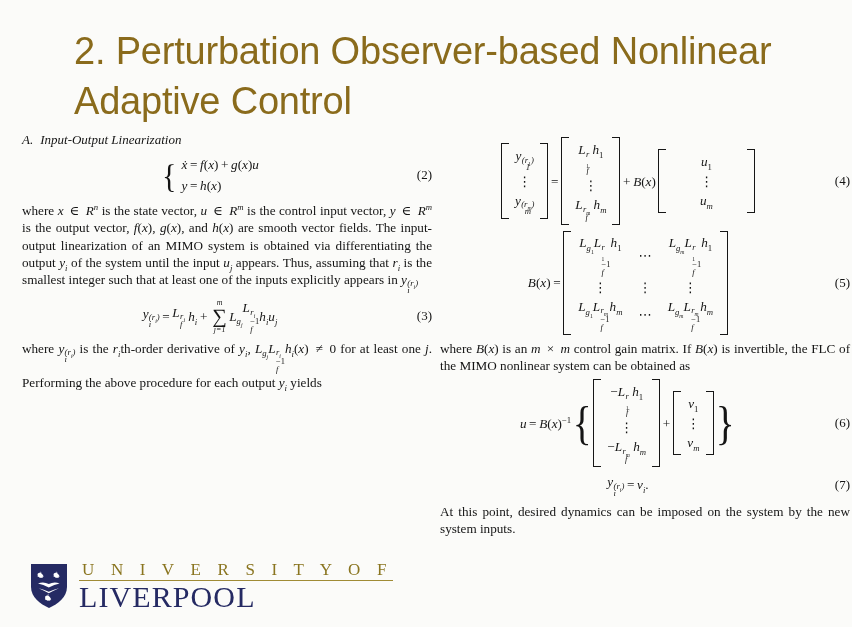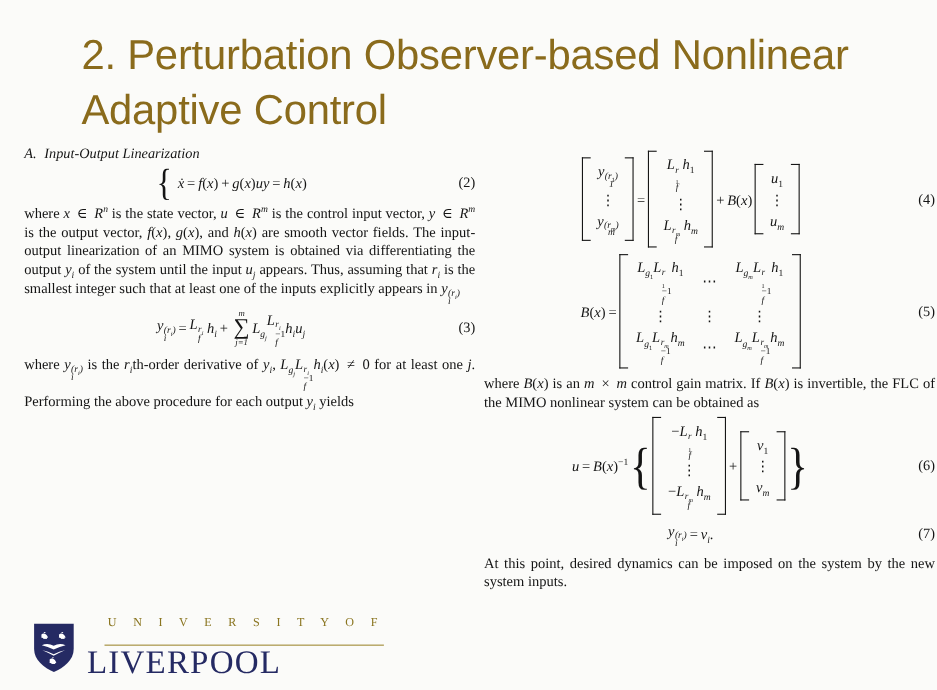--- a/index.html
+++ b/index.html
@@ -142,21 +142,21 @@
     font-family:"Liberation Serif","DejaVu Serif",serif;
     font-style:normal;
     line-height:.72;
     display:inline-block;
     transform:scaleX(.85);
   }
   .cbr.big{ font-size:3.5em; }
 
   
   .cases{ display:inline-flex; align-items:center; }
-  .cases .lines{ display:flex; flex-direction:row; padding-left:4px; }
+  .cases .lines{ display:flex; flex-direction:column; padding-left:4px; }
   .cases .lines > div{ padding:2px 0; white-space:nowrap; }
 
   
   .sum{
     display:inline-flex;
     flex-direction:column;
     align-items:center;
     vertical-align:middle;
     padding:0 .18em;
     line-height:1;
@@ -169,28 +169,27 @@
     position:absolute;
     left:30px; top:560px;
     display:flex;
     align-items:center;
     gap:11px;
   }
   #shield{ width:38px; height:46px; display:block; }
   #wordmark{ display:flex; flex-direction:column; }
   #uni-of{
     font-family:"Liberation Serif","DejaVu Serif",serif;
-    font-size:11px;
+    font-size:17px;
     letter-spacing:6.2px;
     color:#8a7520;
     padding-left:3px;
     border-bottom:1.3px solid #a08b35;
-    padding-bottom:14px;
+    padding-bottom:0;
     margin-bottom:1px;
-    margin-left:16px;
   }
   #liverpool{
     font-family:"Liberation Serif","DejaVu Serif",serif;
     font-size:30px;
     letter-spacing:1.1px;
     color:#252a63;
     line-height:1.02;
   }
 </style>
 </head>
@@ -316,21 +315,21 @@
                     </span>
                     <span>
                       <span class="m">f</span>
                     </span>
                   </span></span><span class="m">&nbsp;h<sub>m</sub></span></div>
           </span>
           <span class="brk r"></span>
         </span>
         <span class="op">+</span>
         <span><span class="m">B</span><span class="up">(</span><span class="m">x</span><span class="up">)</span></span>
-        <span class="mat" style="margin-left:2px;">
+        <span class="mat" style="margin-left:2px;gap:28px;">
           <span class="brk l"></span>
           <span class="cells">
             <div><span class="m">u<sub class="n">1</sub></span></div>
             <div class="vd">⋮</div>
             <div><span class="m">u<sub>m</sub></span></div>
           </span>
           <span class="brk r"></span>
         </span>
       </div>
       <div class="eqnum">(4)</div>

